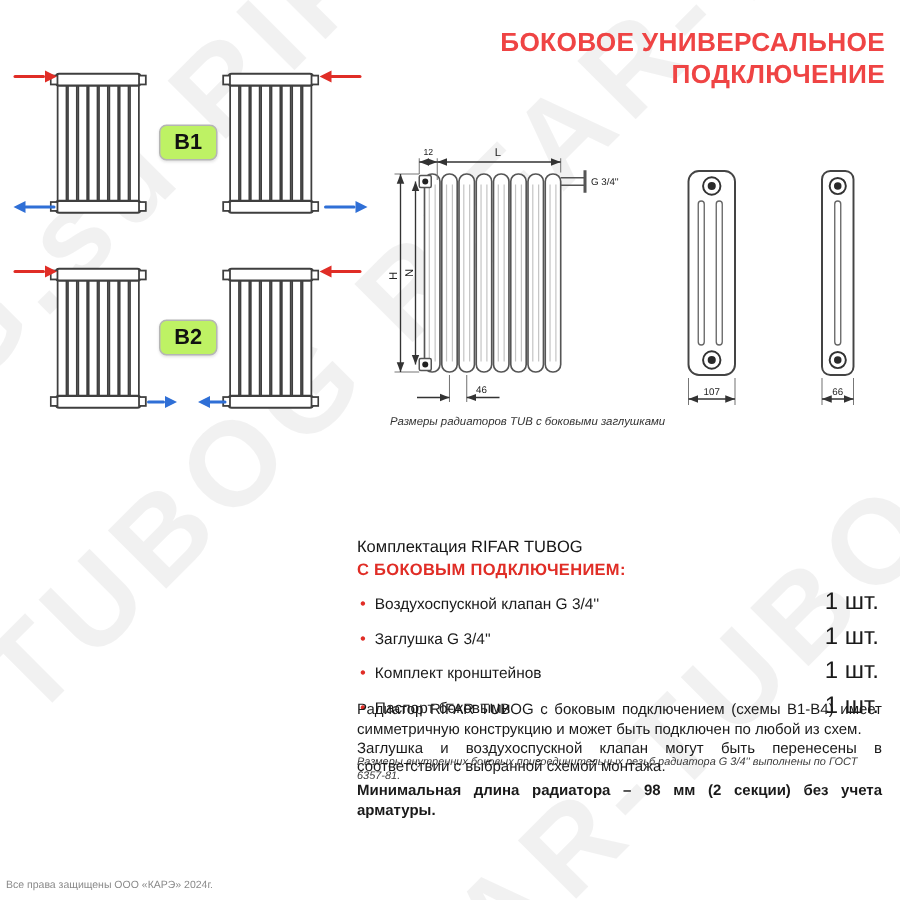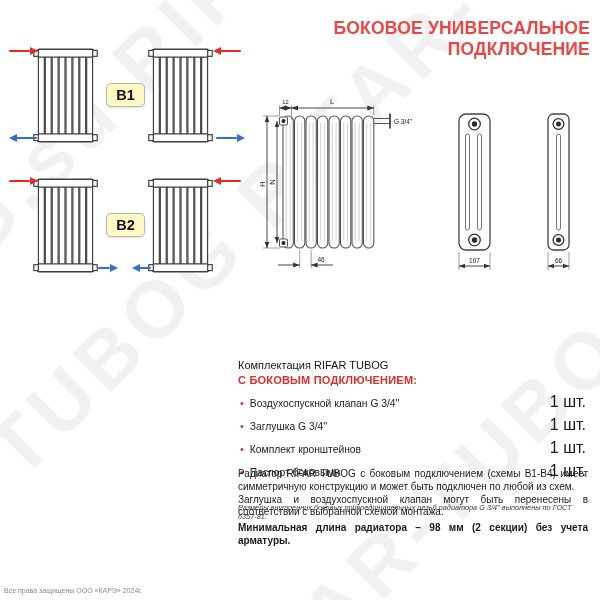--- a/index.html
+++ b/index.html
@@ -10,21 +10,21 @@
   .wm{position:absolute;white-space:nowrap;font-weight:800;font-size:80px;letter-spacing:7px;
       color:#000;opacity:.05;transform:rotate(-45deg);transform-origin:0 0;}
   
   .title{position:absolute;top:6px;right:10px;z-index:1;text-align:right;
          font-size:17.5px;line-height:1.22;font-weight:800;letter-spacing:.2px;color:#ef4444;}
   
   .schemes{position:absolute;left:8px;top:0;width:240px;height:560px;z-index:1;}
   .scheme-row{position:absolute;left:0;width:238px;height:100px;}
   .rad{position:absolute;top:0;width:65px;height:97px;}
   .radL{left:25px;} .radR{left:140px;}
-  .scheme-label{position:absolute;left:98px;top:36px;width:37px;height:22px;background:#fef9c3;
+  .scheme-label{position:absolute;left:98px;top:36px;width:37px;height:22px;background:#bef264;
       border:1.4px solid #b5b5b5;border-radius:5px;display:flex;align-items:center;justify-content:center;
       font-weight:700;font-size:14.5px;color:#111;box-shadow:0 1px 2px rgba(0,0,0,.12);}
   .arr{position:absolute;height:2.4px;border-radius:1px;background:currentColor;}
   .arr::after{content:"";position:absolute;top:-3.3px;width:0;height:0;border-style:solid;}
   .arr.r::after{right:-7.5px;border-width:4.5px 0 4.5px 8px;border-color:transparent transparent transparent currentColor;}
   .arr.l::after{left:-7.5px;border-width:4.5px 8px 4.5px 0;border-color:transparent currentColor transparent transparent;}
   .arr.red{color:#e02d26;} .arr.blue{color:#2f6fd6;}
   
   .drawing{position:absolute;left:253px;top:92px;width:340px;height:184px;z-index:1;}
   .front-svg{position:absolute;left:0;top:0;}
@@ -195,20 +195,21 @@
       <circle cx="105.5" cy="32" r="5.4" fill="#fff" stroke="#333" stroke-width="1.3"></circle>
       <circle cx="105.5" cy="32" r="2.5" fill="#2a2a2a"></circle>
       <circle cx="105.5" cy="148" r="5.4" fill="#fff" stroke="#333" stroke-width="1.3"></circle>
       <circle cx="105.5" cy="148" r="2.5" fill="#2a2a2a"></circle>
       <path d="M95 160V178M116 160V178" stroke="#777" stroke-width="0.7"></path>
       <line x1="95" y1="174" x2="116" y2="174" stroke="#333" stroke-width="0.9" marker-start="url(#dimarrow2)" marker-end="url(#dimarrow2)"></line>
       <text x="105.5" y="171" font-size="6.5" text-anchor="middle" fill="#222">66</text>
     </svg>
   </div>
 
+  <div class="caption">Размеры радиаторов TUB с боковыми заглушками</div>
 
   <section class="kit">
     <div class="kit-h1">Комплектация RIFAR TUBOG</div>
     <div class="kit-h2">С БОКОВЫМ ПОДКЛЮЧЕНИЕМ:</div>
     <div class="kit-list">
       <div class="kit-item">
         <span class="kit-item-label">Воздухоспускной клапан G 3/4''</span>
         <span class="kit-qty">1 шт.</span>
       </div>
       <div class="kit-item">

